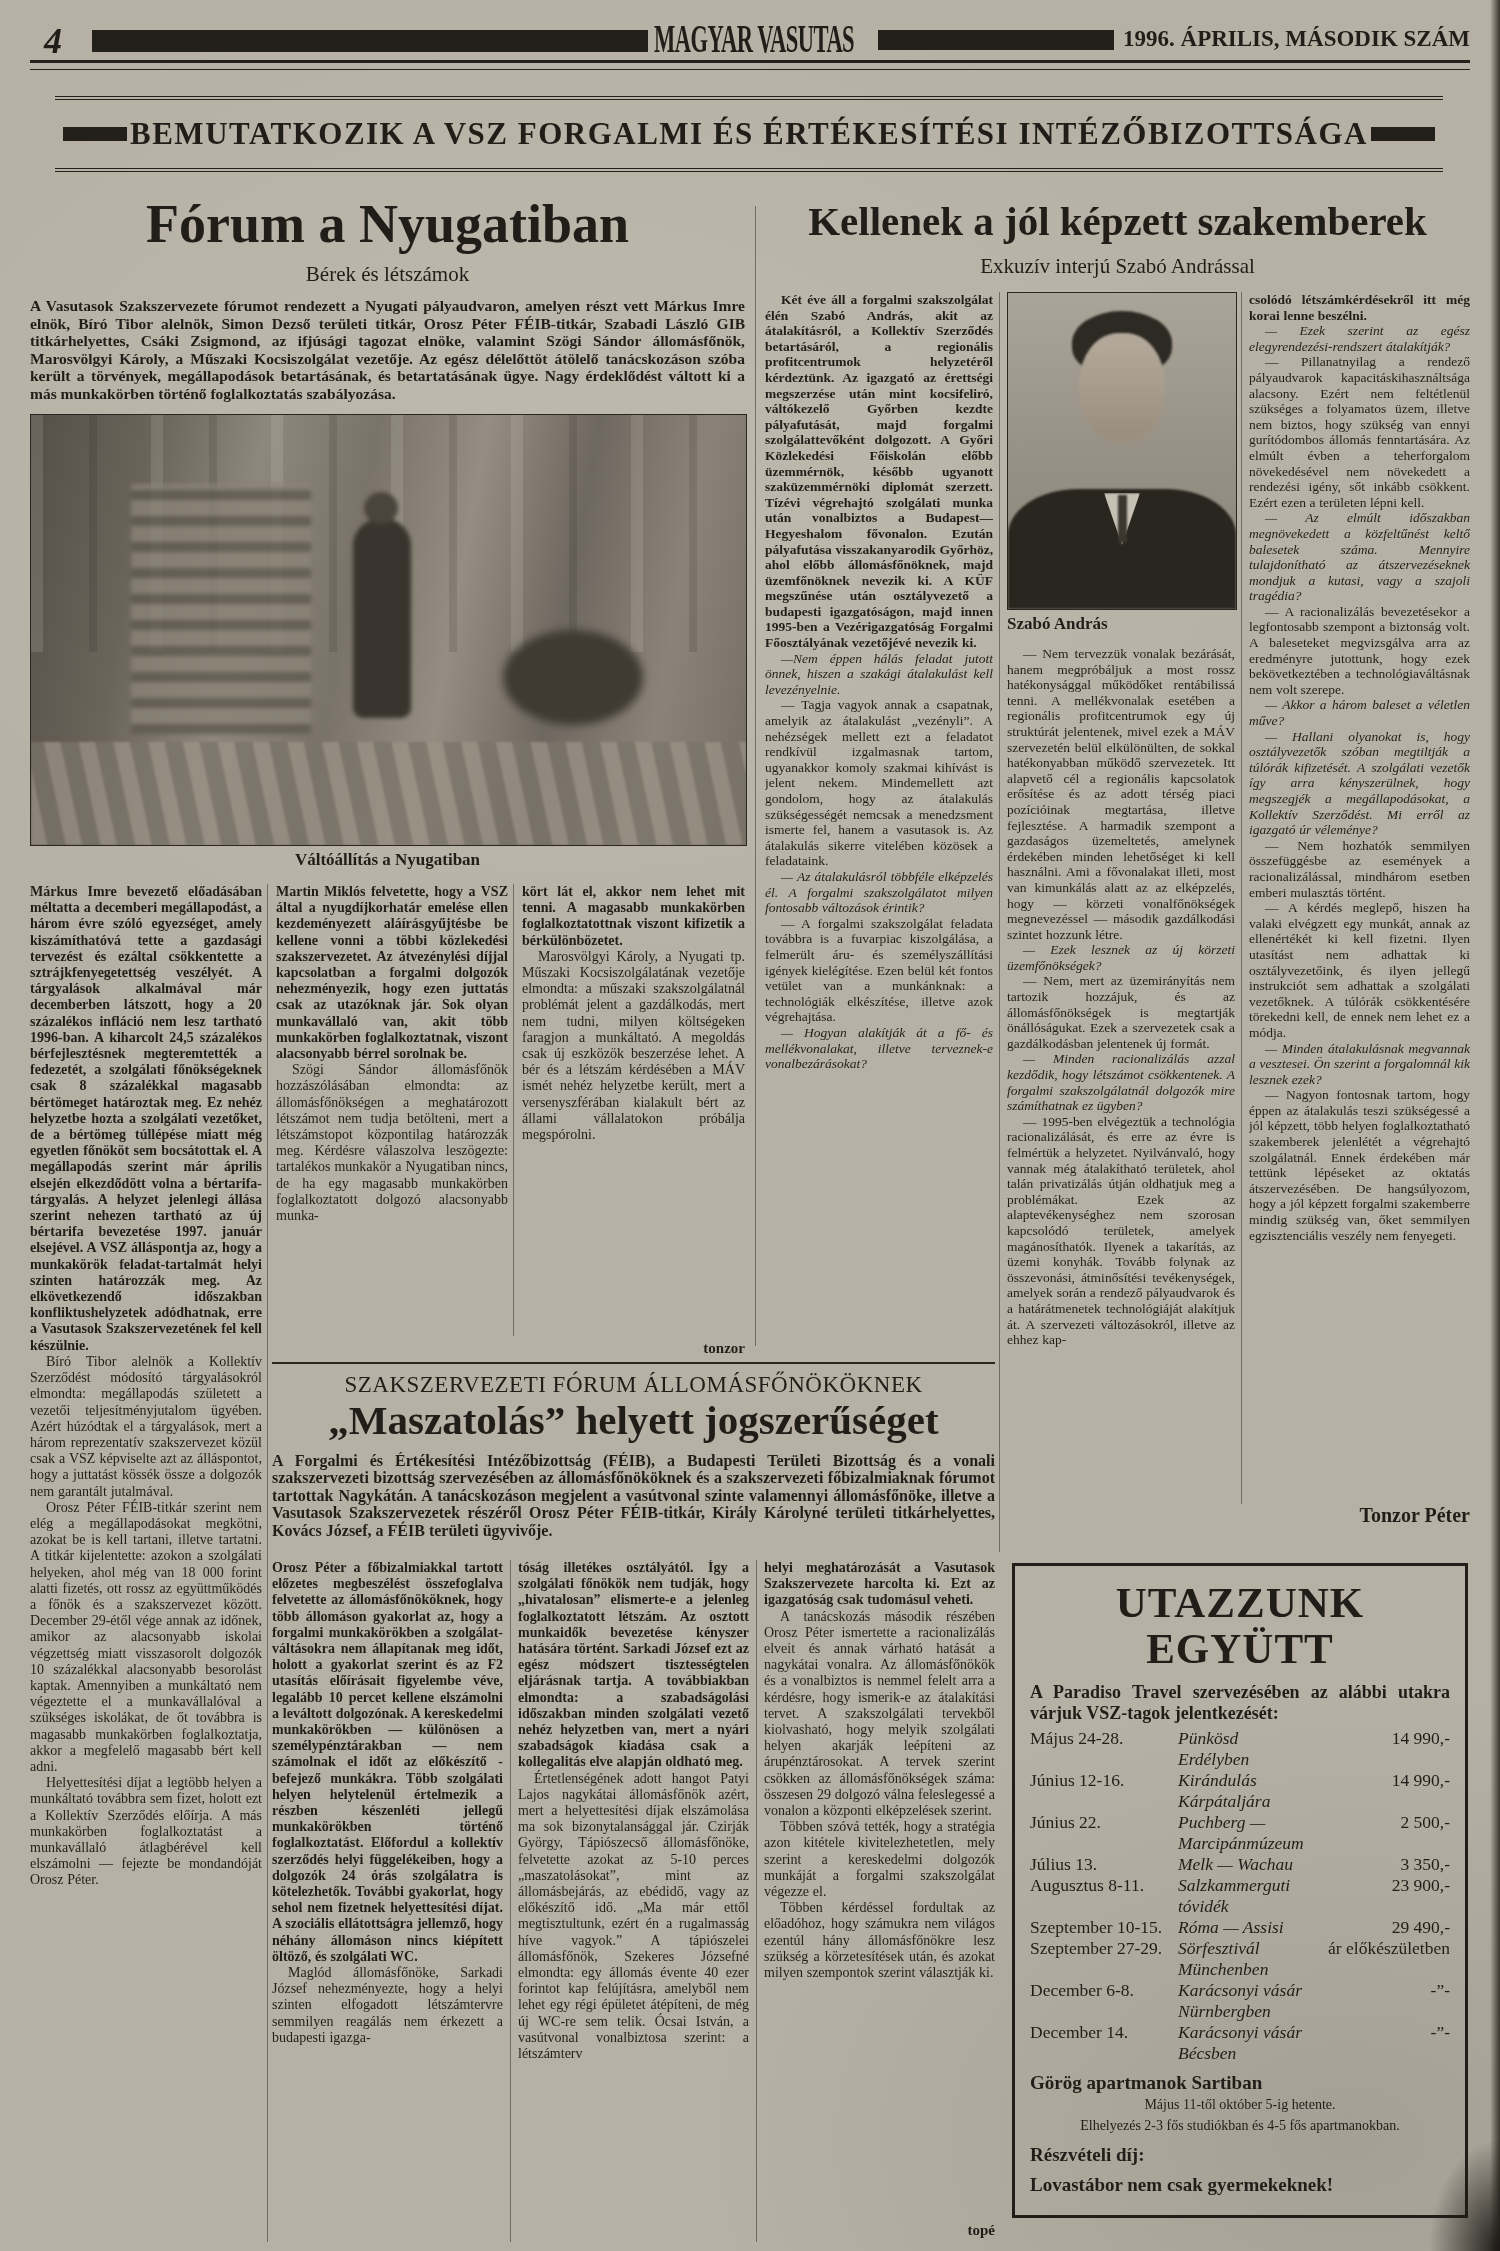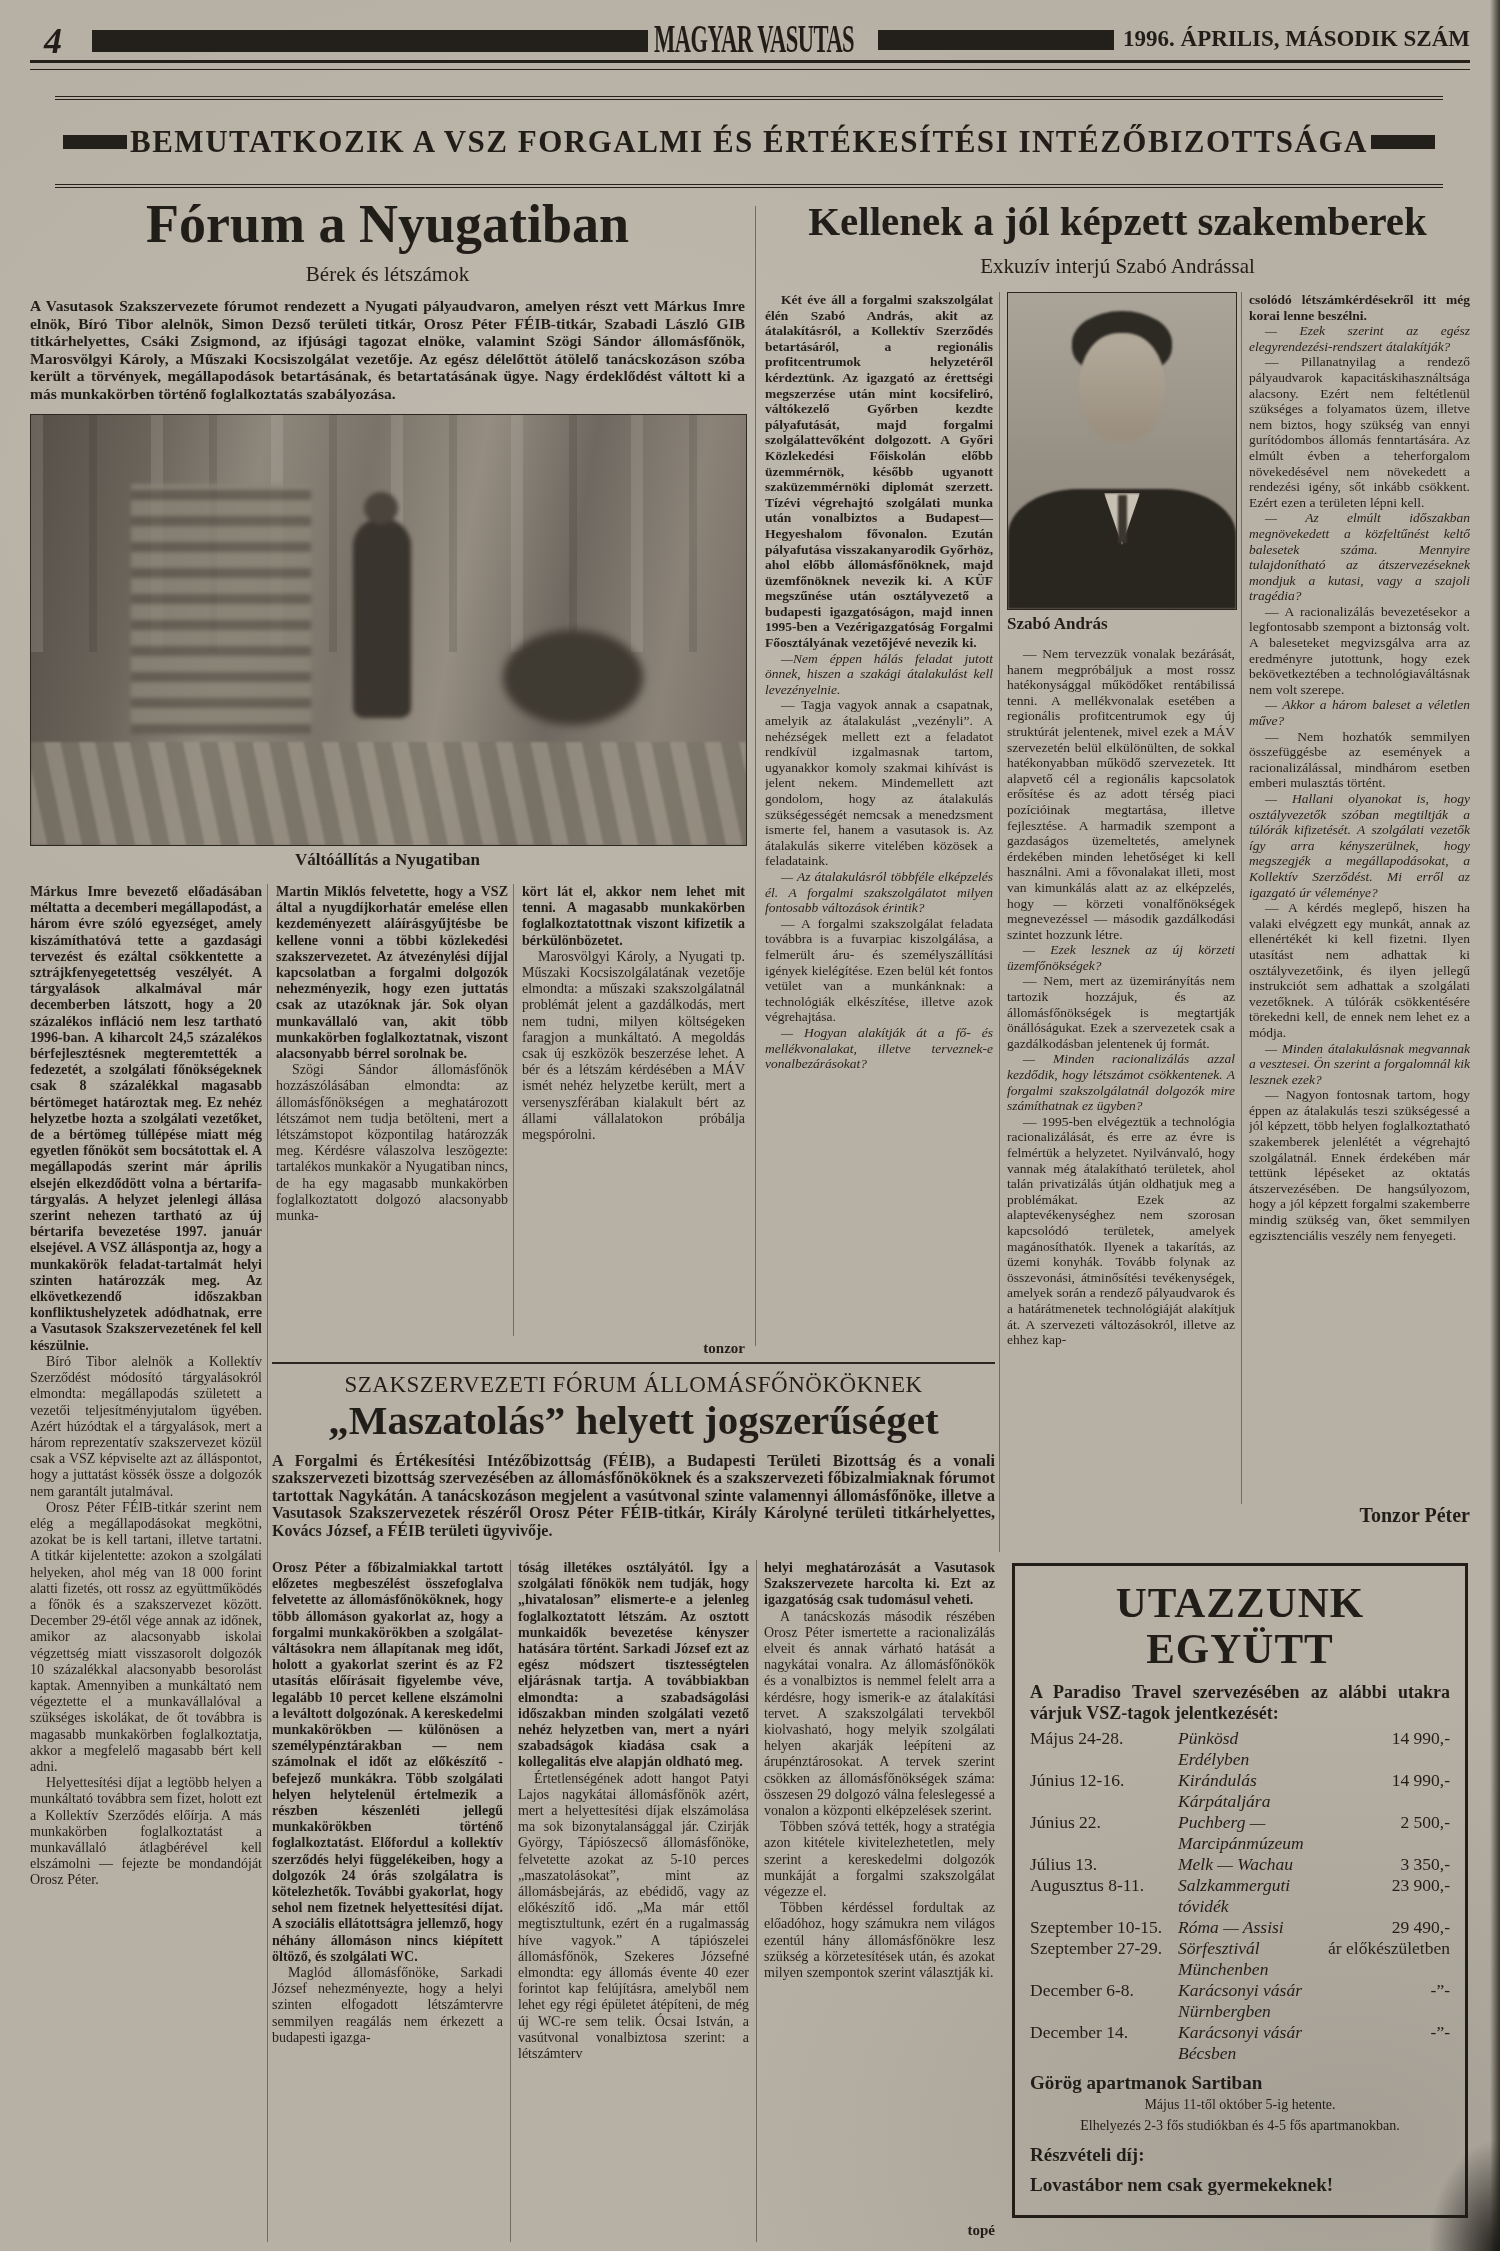--- a/index.html
+++ b/index.html
@@ -13,21 +13,21 @@
   
   #pageno{left:44px;top:20px;font-size:36px;font-weight:bold;font-style:italic;}
   .hbar{background:#23201b;}
   #hbar1{left:92px;top:30px;width:556px;height:22px;}
   #hbar2{left:878px;top:30px;width:236px;height:20px;}
   #masthead{left:654px;top:14px;font-size:41px;font-weight:bold;letter-spacing:-1px;
     transform:scaleX(.55);transform-origin:left top;white-space:nowrap;}
   #issue{left:1118px;top:26px;width:352px;text-align:right;font-size:23px;font-weight:bold;}
   #hrule{left:30px;top:60px;width:1440px;height:6px;border-top:3px solid #24211c;border-bottom:1px solid #24211c;}
   
-  #banner{left:55px;top:96px;width:1388px;height:92px;border-top:4px double #24211c;border-bottom:4px double #24211c;
+  #banner{left:55px;top:96px;width:1388px;height:76px;border-top:4px double #24211c;border-bottom:4px double #24211c;
     display:flex;align-items:center;justify-content:space-between;padding:0 8px;box-sizing:border-box;}
   .bdash{width:64px;height:14px;background:#23201b;flex:0 0 auto;}
   #banner-text{flex:1;text-align:center;font-size:31px;font-weight:bold;letter-spacing:1.5px;white-space:nowrap;}
   
   .title{font-weight:bold;text-align:center;}
   .col{position:absolute;overflow:hidden;font-size:14px;line-height:16.2px;text-align:justify;word-spacing:.3px;}
   .col .p{margin:0;text-indent:16px;}
   .p.nf{text-indent:0;font-weight:bold;}
   .p.i{font-style:italic;}
   .p.b{font-weight:bold;}
@@ -197,22 +197,22 @@
       <p class="p i">— Minden racionalizálás azzal kezdődik, hogy létszámot csökkentenek. A forgalmi szakszolgálatnál dolgozók mire számíthatnak ez ügyben?</p>
       <p class="p n">— 1995-ben elvégeztük a technológia racionalizálását, és erre az évre is felmértük a helyzetet. Nyilvánvaló, hogy vannak még átalakítható területek, ahol talán privatizálás útján oldhatjuk meg a problémákat. Ezek az alaptevékenységhez nem szorosan kapcsolódó területek, amelyek magánosíthatók. Ilyenek a takarítás, az üzemi konyhák. Tovább folynak az összevonási, átminősítési tevékenységek, amelyek során a rendező pályaudvarok és a határátmenetek technológiáját alakítjuk át. A szervezeti változásokról, illetve az ehhez kap-</p>
     </div>
   <div class="col intcol" id="int-c3">
       <p class="p nf">csolódó létszámkérdésekről itt még korai lenne beszélni.</p>
       <p class="p i">— Ezek szerint az egész elegyrendezési-rendszert átalakítják?</p>
       <p class="p n">— Pillanatnyilag a rendező pályaudvarok kapacitáskihasználtsága alacsony. Ezért nem feltétlenül szükséges a folyamatos üzem, illetve nem biztos, hogy szükség van ennyi gurítódombos állomás fenntartására. Az elmúlt évben a teherforgalom növekedésével nem növekedett a rendezési igény, sőt inkább csökkent. Ezért ezen a területen lépni kell.</p>
       <p class="p i">— Az elmúlt időszakban megnövekedett a közfeltűnést keltő balesetek száma. Mennyire tulajdonítható az átszervezéseknek mondjuk a kutasi, vagy a szajoli tragédia?</p>
       <p class="p n">— A racionalizálás bevezetésekor a legfontosabb szempont a biztonság volt. A baleseteket megvizsgálva arra az eredményre jutottunk, hogy ezek bekövetkeztében a technológiaváltásnak nem volt szerepe.</p>
       <p class="p i">— Akkor a három baleset a véletlen műve?</p>
+      <p class="p i">— Hallani olyanokat is, hogy osztályvezetők szóban megtiltják a túlórák kifizetését. A szolgálati vezetők így arra kényszerülnek, hogy megszegjék a megállapodásokat, a Kollektív Szerződést. Mi erről az igazgató úr véleménye?</p>
       <p class="p n">— Nem hozhatók semmilyen összefüggésbe az események a racionalizálással, mindhárom esetben emberi mulasztás történt.</p>
-      <p class="p i">— Hallani olyanokat is, hogy osztályvezetők szóban megtiltják a túlórák kifizetését. A szolgálati vezetők így arra kényszerülnek, hogy megszegjék a megállapodásokat, a Kollektív Szerződést. Mi erről az igazgató úr véleménye?</p>
       <p class="p n">— A kérdés meglepő, hiszen ha valaki elvégzett egy munkát, annak az ellenértékét ki kell fizetni. Ilyen utasítást nem adhattak ki osztályvezetőink, és ilyen jellegű instrukciót sem adhattak a szolgálati vezetőknek. A túlórák csökkentésére törekedni kell, de ennek nem lehet ez a módja.</p>
       <p class="p i">— Minden átalakulásnak megvannak a vesztesei. Ön szerint a forgalomnál kik lesznek ezek?</p>
       <p class="p n">— Nagyon fontosnak tartom, hogy éppen az átalakulás teszi szükségessé a jól képzett, több helyen foglalkoztatható szakemberek jelenlétét a végrehajtó szolgálatnál. Ennek érdekében már tettünk lépéseket az oktatás átszervezésében. De hangsúlyozom, hogy a jól képzett forgalmi szakemberre mindig szükség van, őket semmilyen egzisztenciális veszély nem fenyegeti.</p>
     </div>
   <div class="sig" id="int-sig">Tonzor Péter</div>
 
   <div class="abs" id="box">
     <div id="box-title">UTAZZUNK EGYÜTT</div>
     <div id="box-intro">A Paradiso Travel szervezésében az alábbi utakra várjuk VSZ-tagok jelentkezését:</div>
     <div id="box-trips">

